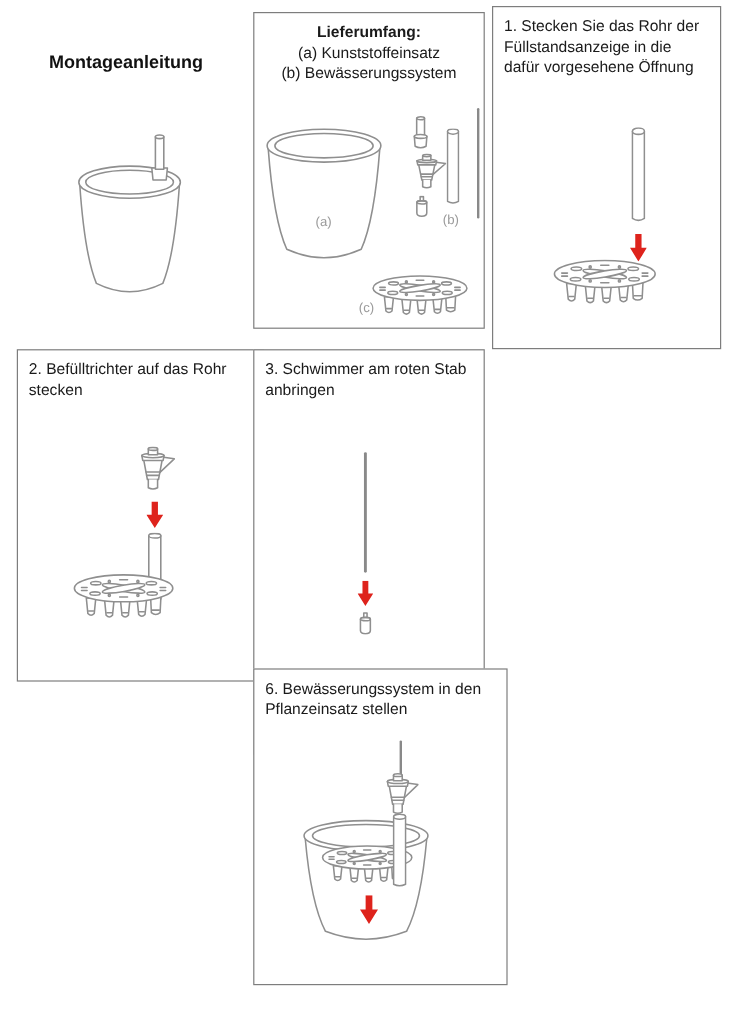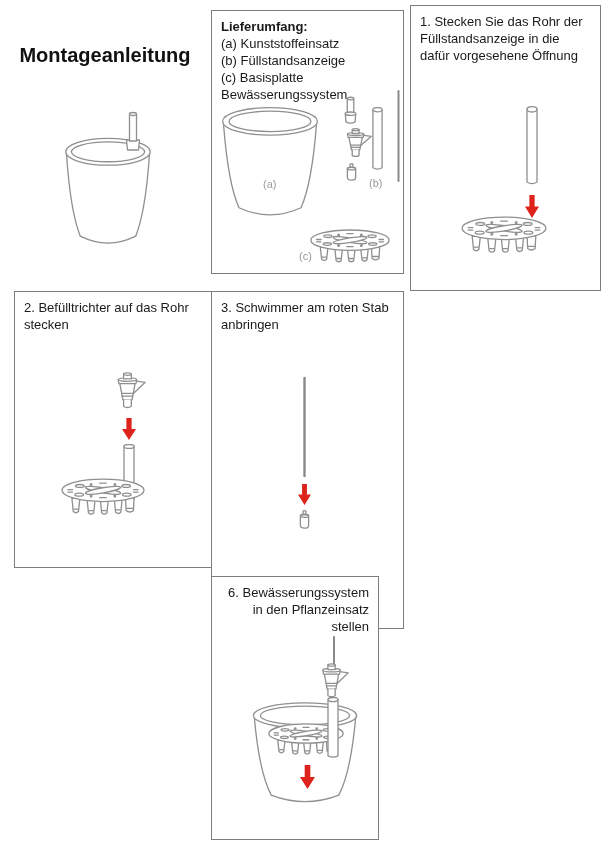--- a/index.html
+++ b/index.html
@@ -2,29 +2,29 @@
 <html style="--arrow: #de231c; --outline: #8f8f8f; --border: #7d7d7d; --text: #1a1a1a; --label: #9a9a9a;"><head>
 <meta charset="utf-8">
 <style>
   :root{
     --arrow:#de231c; --outline:#8f8f8f; --border:#7d7d7d; --text:#1a1a1a; --label:#9a9a9a;
   }
   html,body{margin:0;padding:0;background:#fff;}
   .page{position:relative;width:609px;height:858px;background:#fff;overflow:hidden;
         font-family:"Liberation Sans",sans-serif;color:var(--text);}
   .panel{position:absolute;border:1.5px solid var(--border);background:#fff;box-sizing:border-box;}
-  #p-liefer{left:211px;top:10px;width:193px;height:264px;}
+  #p-liefer{left:211px;top:10px;width:193px;height:264px;text-align:center;}
   #p-s1{left:410px;top:5px;width:191px;height:286px;}
   #p-s2{left:14px;top:291px;width:206px;height:277px;}
   #p-s3{left:211px;top:291px;width:193px;height:338px;}
   #p-s4{left:410px;top:291px;width:191px;height:277px;}
   #p-s5{left:14px;top:576px;width:190px;height:264px;}
-  #p-s6{left:211px;top:576px;width:168px;height:264px;text-align:right;}
+  #p-s6{left:211px;top:557px;width:212px;height:264px;}
   .title-block{position:absolute;left:0;top:0;width:210px;height:272px;}
-  .doc-title{margin:0;padding:44px 0 0 0;text-align:center;font-size:20px;font-weight:bold;color:#111;}
+  .doc-title{margin:0;padding:44px 0 0 0;text-align:center;font-size:15px;font-weight:bold;color:#111;}
   .step-text{margin:0;padding:8px 9px 0 9px;font-size:13px;line-height:1.3;color:var(--text);}
   .liefer-heading{font-weight:bold;}
   .art{position:absolute;left:0;top:0;pointer-events:none;}
   .ol{fill:#fff;stroke:var(--outline);stroke-width:1.3;vector-effect:non-scaling-stroke;
       stroke-linejoin:round;stroke-linecap:round;}
   .oln{fill:none;stroke:var(--outline);stroke-width:1.3;vector-effect:non-scaling-stroke;
       stroke-linejoin:round;stroke-linecap:round;}
   .rod{stroke:#898989;stroke-width:2.4;stroke-linecap:round;}
   .rodthin{stroke:#898989;stroke-width:2;stroke-linecap:round;}
   .ar{fill:var(--arrow);}
@@ -100,22 +100,21 @@
       <path class="ol" d="M126.5,140 L127.5,150 h11 L139.5,140 Z"></path>
       <path class="ol" d="M129.5,114 L129.5,141 L136.5,141 L136.5,114"></path>
       <ellipse class="ol" cx="133" cy="114" rx="3.5" ry="1.5"></ellipse>
     </svg>
   </div>
 
   <section class="panel" id="p-liefer">
     <p class="step-text">
       <span class="liefer-heading">Lieferumfang:</span><br>
       <span>(a) Kunststoffeinsatz</span><br>
-      <span>(b) Füllstandsanzeige</span><br>
-      <span>(c) Basisplatte Bewässerungssystem</span>
+      <span>(b) Bewässerungssystem</span><br>
     </p>
     <svg class="art" width="193" height="262" viewBox="0 0 193 262">
       <use href="#sym-pot" x="2" y="86" width="112" height="128"></use>
       <use href="#sym-cap" x="130" y="85" width="17" height="29"></use>
       <use href="#sym-funnel" x="130" y="117" width="30" height="32"></use>
       <use href="#sym-float" x="134" y="152" width="11" height="18"></use>
       <use href="#sym-tube" x="160" y="96" width="11" height="64"></use>
       <line class="rodthin" x1="186.5" y1="80" x2="186.5" y2="170"></line>
       <use href="#sym-plate" x="97" y="218" width="82" height="38"></use>
       <text class="part-label" x="51" y="177">(a)</text>

